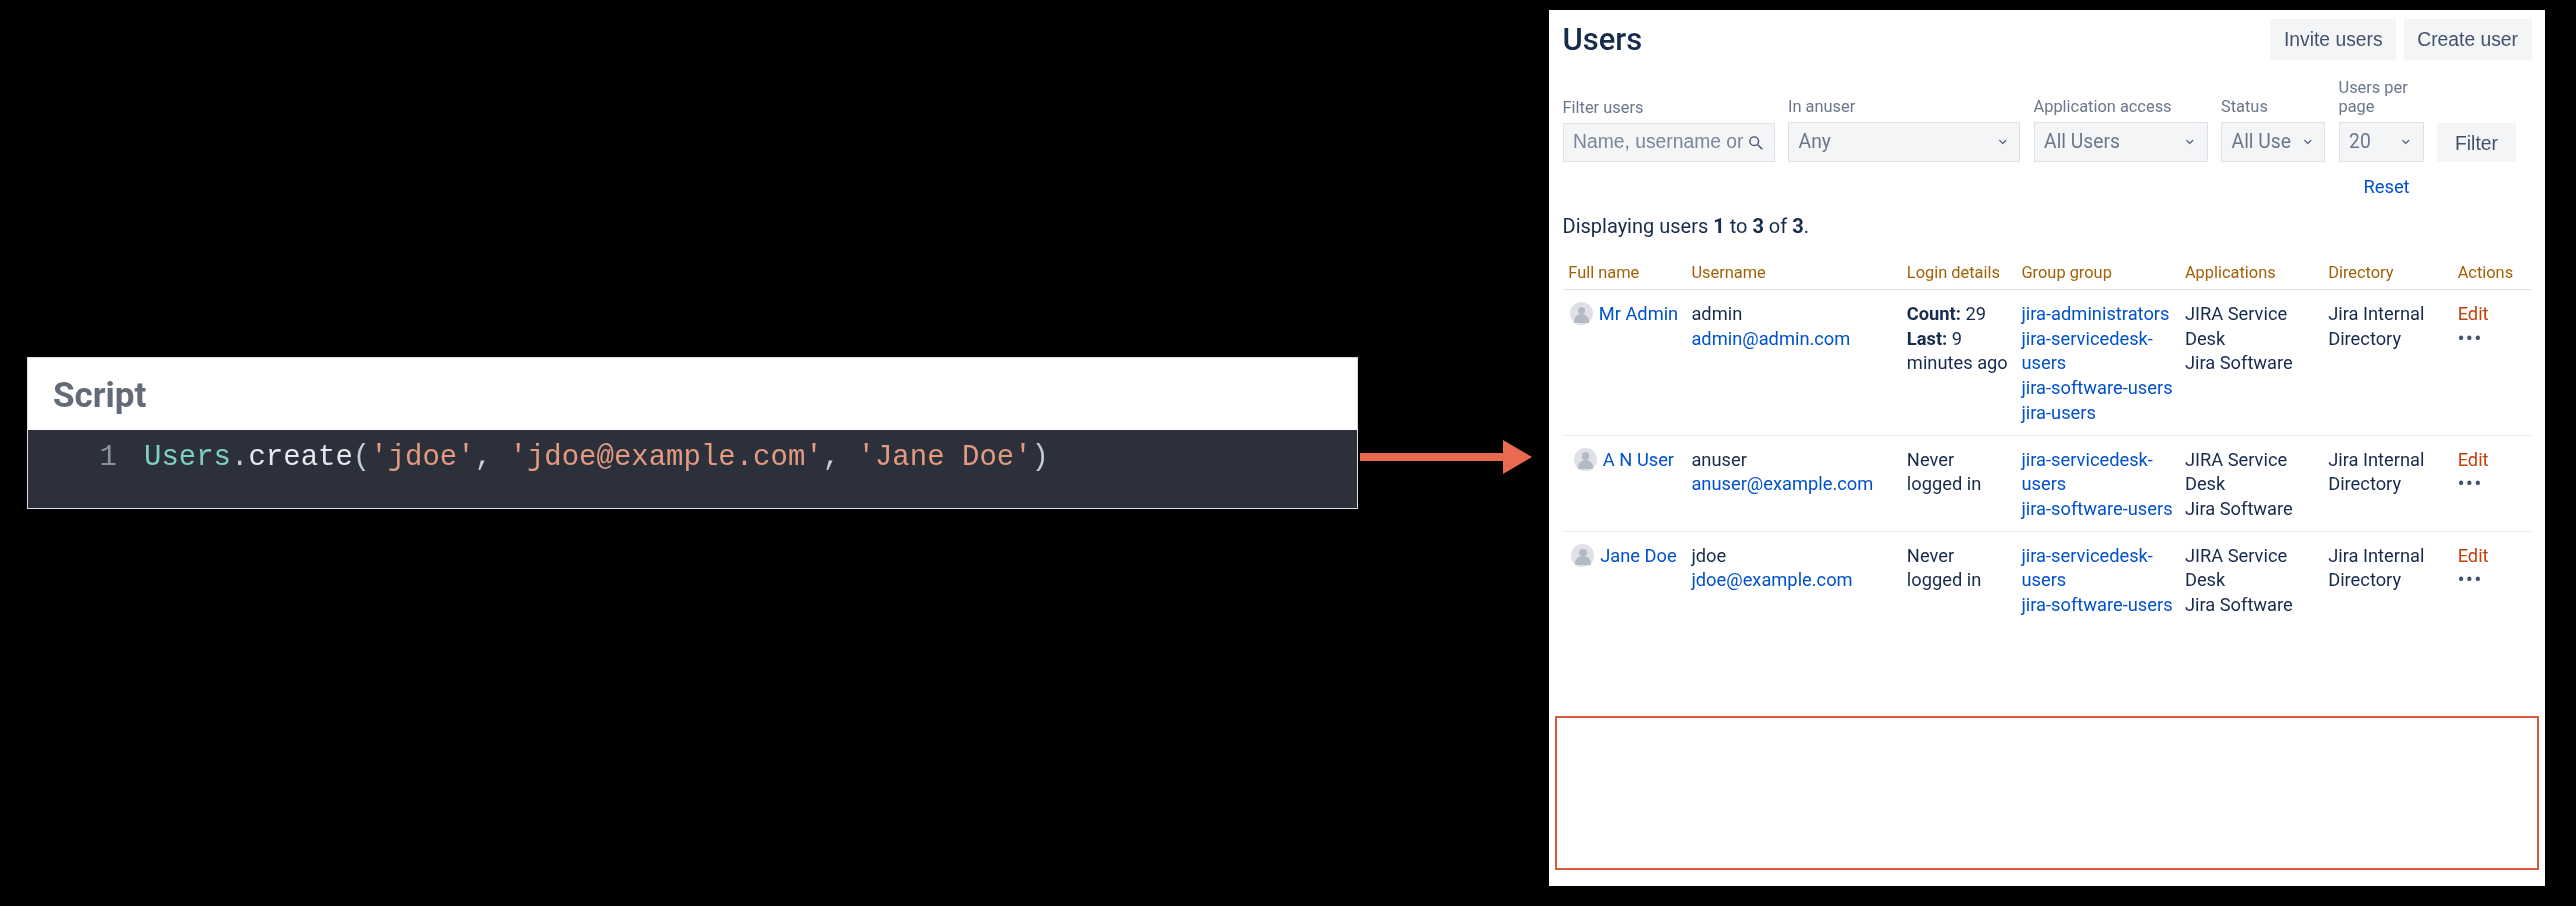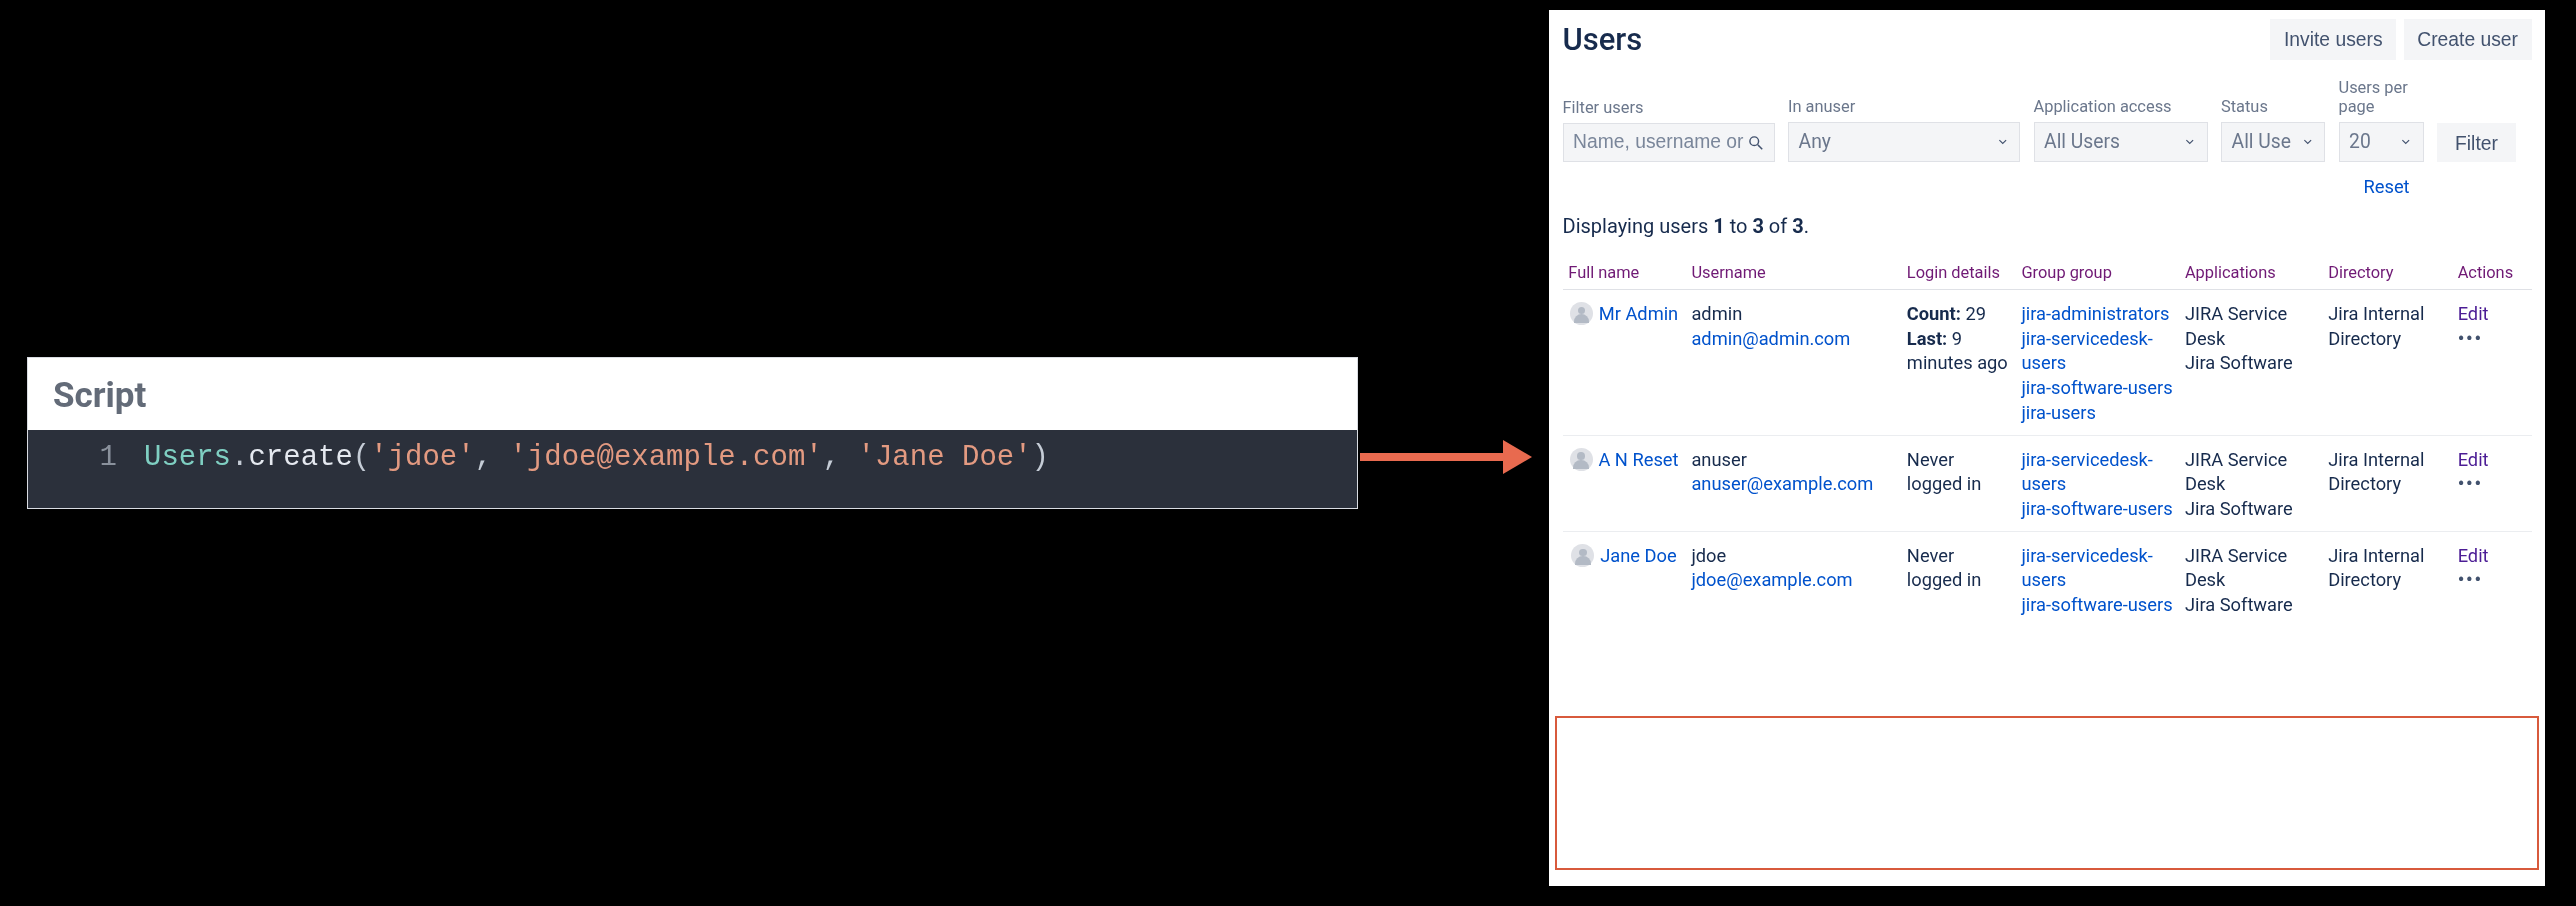--- a/index.html
+++ b/index.html
@@ -122,21 +122,21 @@
   .reset-wrap { text-align: left; padding-left: 801px; margin-bottom: 9px; }
 
   .counts { font-size: 20px; color: #172b4d; margin-bottom: 17.4px; margin-top: 16px; }
   .counts b { font-weight: 700; }
 
   table.users { width: 100%; border-collapse: collapse; table-layout: fixed; }
   table.users th {
     text-align: left;
     font-size: 16.4px;
     font-weight: 400;
-    color: #701a75;
+    color: #a16207;
     padding: 7.7px 5.8px;
     border-bottom: 1.9px solid #dfe1e6;
   }
   table.users td {
     vertical-align: top;
     padding: 11.6px 5.8px 9.6px;
     border-bottom: 1px solid #ebedf0;
     font-size: 18.3px;
     line-height: 1.35;
     word-wrap: break-word;
@@ -165,21 +165,21 @@
   }
   .avatar::after {
     content: "";
     position: absolute; bottom: 1.9px; left: 3.9px;
     width: 15.4px; height: 8.7px; border-radius: 7.7px 7.7px 0 0;
     background: #b3bac5;
   }
   a.jlink { color: #0052cc; text-decoration: none; }
   .group-list a { display: block; }
   .app-list div { }
-  .edit-col a { color: #4c1d95; text-decoration: none; display: block; }
+  .edit-col a { color: #c2410c; text-decoration: none; display: block; }
   .ellipsis { letter-spacing: 1.9px; color: #42526e; cursor: pointer; font-weight: 700; }
 
   
   .row-highlight {
     position: absolute;
     border: 2.9px solid #d85a3c;
     pointer-events: none;
     left: 5.8px;
     right: 5.8px;
     height: 154px;
@@ -323,21 +323,21 @@
             <td>Jira Internal Directory</td>
             <td class="edit-col">
               <a href="#">Edit</a>
               <div class="ellipsis">•••</div>
             </td>
           </tr>
           <tr>
             <td>
               <div class="avatar-cell">
                 <div class="avatar"></div>
-                <a href="#" class="jlink">A N Reset</a>
+                <a href="#" class="jlink">A N User</a>
               </div>
             </td>
             <td><div>anuser</div><a href="#" class="jlink">anuser@example.com</a></td>
             <td>Never logged in</td>
             <td class="group-list">
               <a href="#" class="jlink">jira-servicedesk-users</a>
               <a href="#" class="jlink">jira-software-users</a>
             </td>
             <td class="app-list">
               <div>JIRA Service Desk</div>

